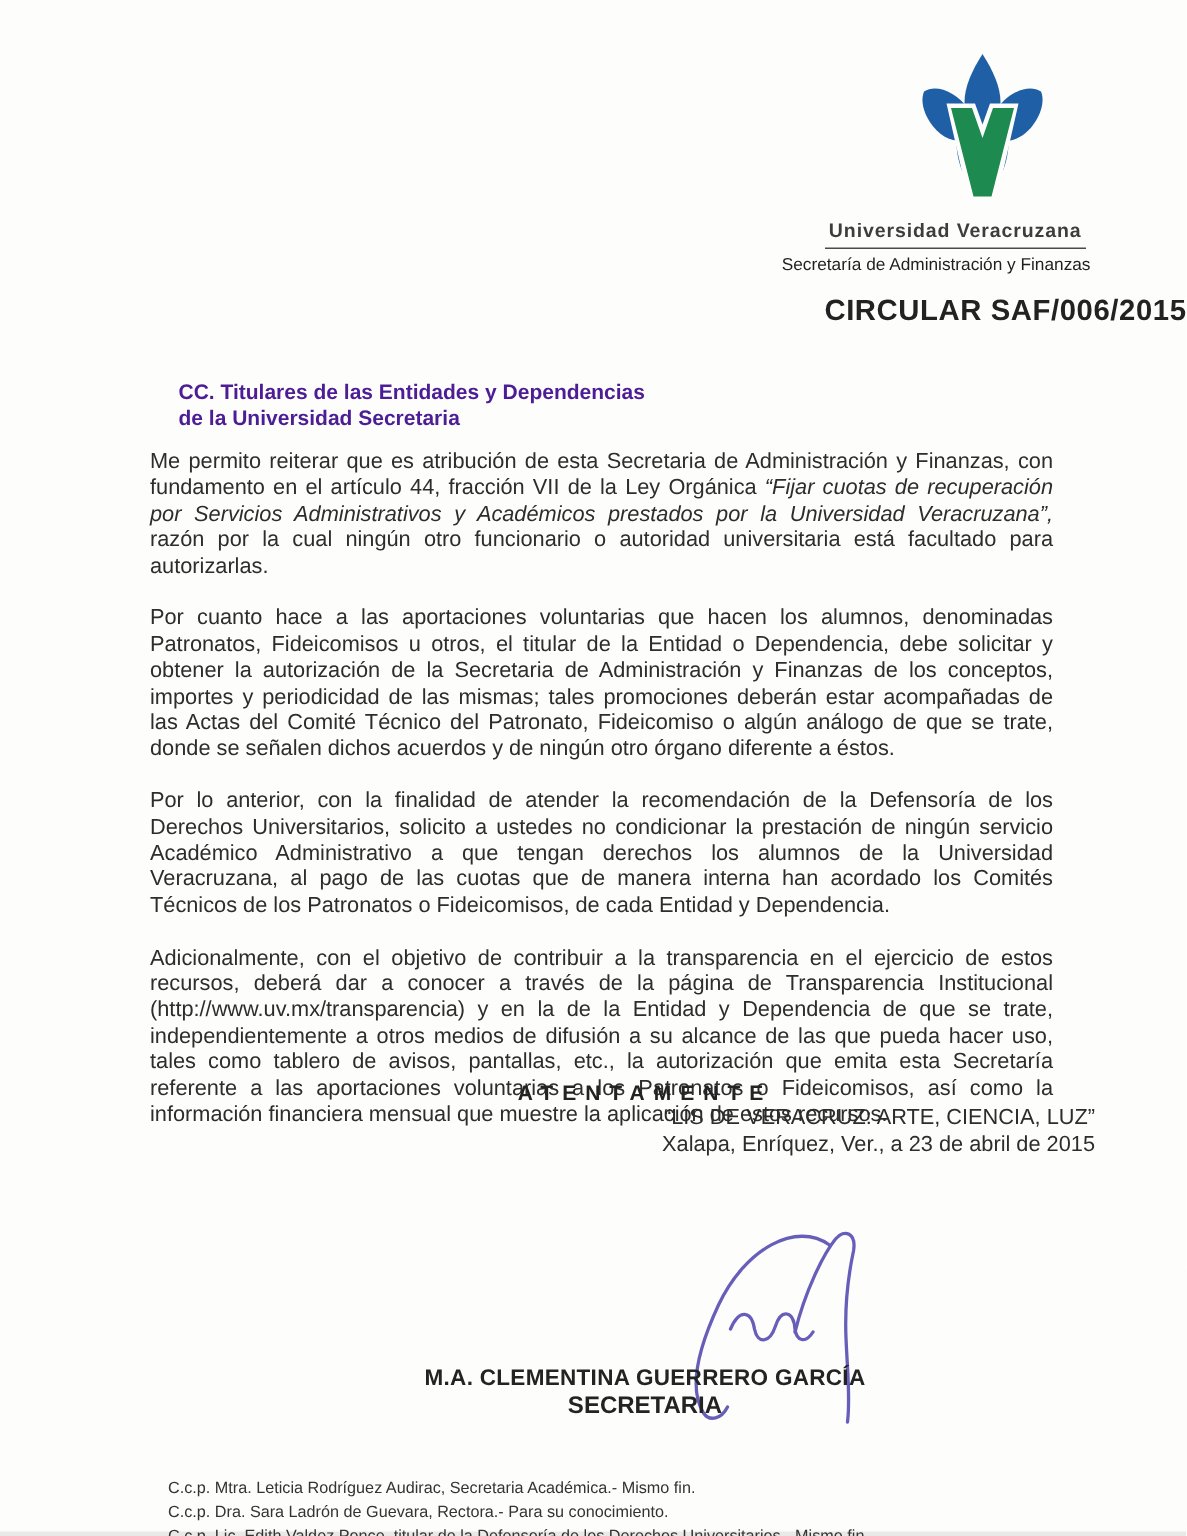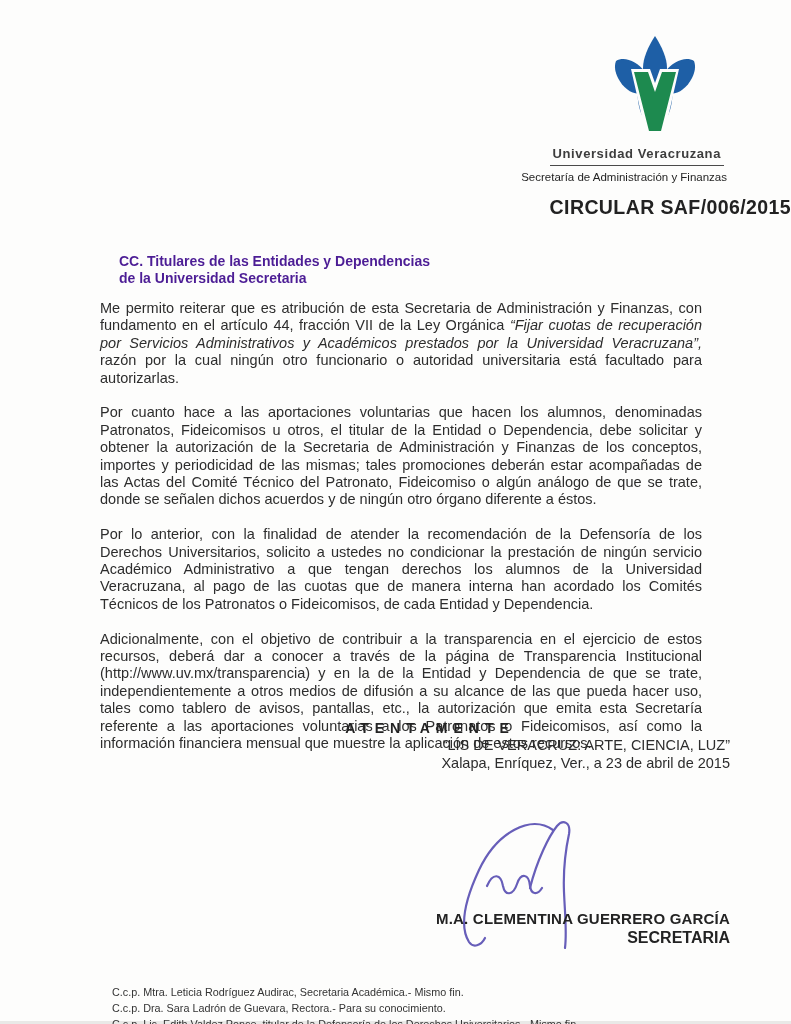--- a/index.html
+++ b/index.html
@@ -107,21 +107,21 @@
     left: 435px;
     top: 808px;
     width: 150px;
     height: 150px;
   }
   .signer {
     position: absolute;
     top: 910px;
     left: 130px;
     width: 600px;
-    text-align: right;
+    text-align: center;
     line-height: 17.5px;
     font-weight: bold;
     color: #232323;
   }
   .signer .signer-name { font-size: 15px; letter-spacing: 0.2px; }
   .signer .signer-role { font-size: 16px; margin-top: 1px; }
 
   
   .ccp-list {
     position: absolute;

